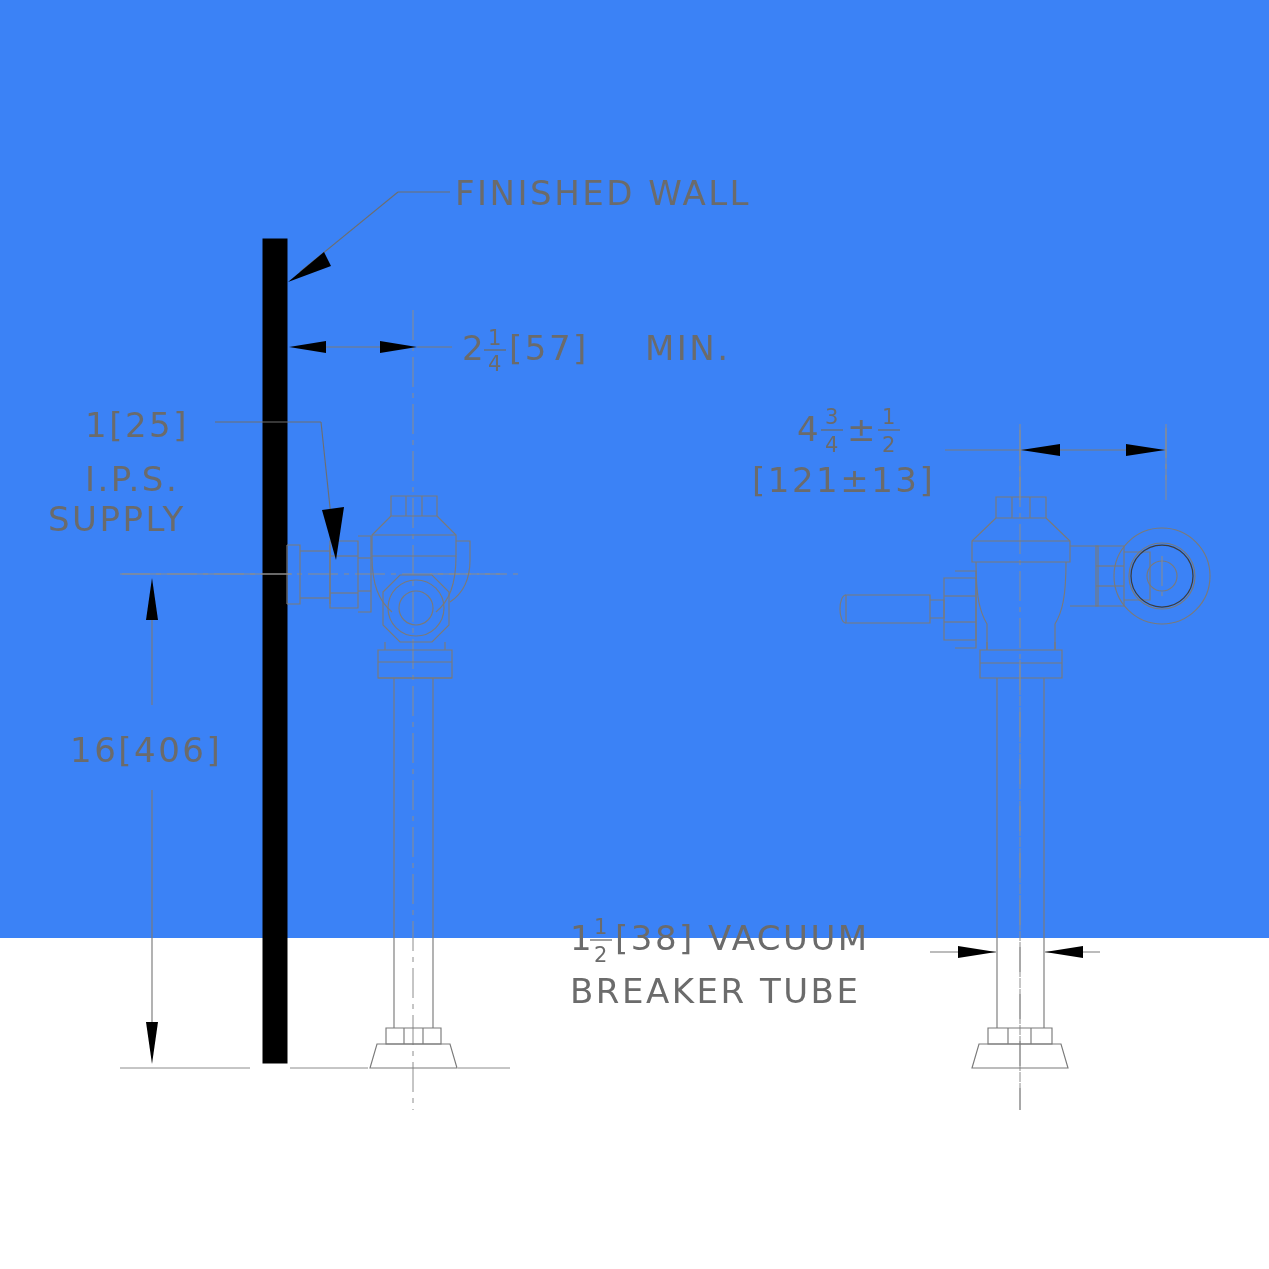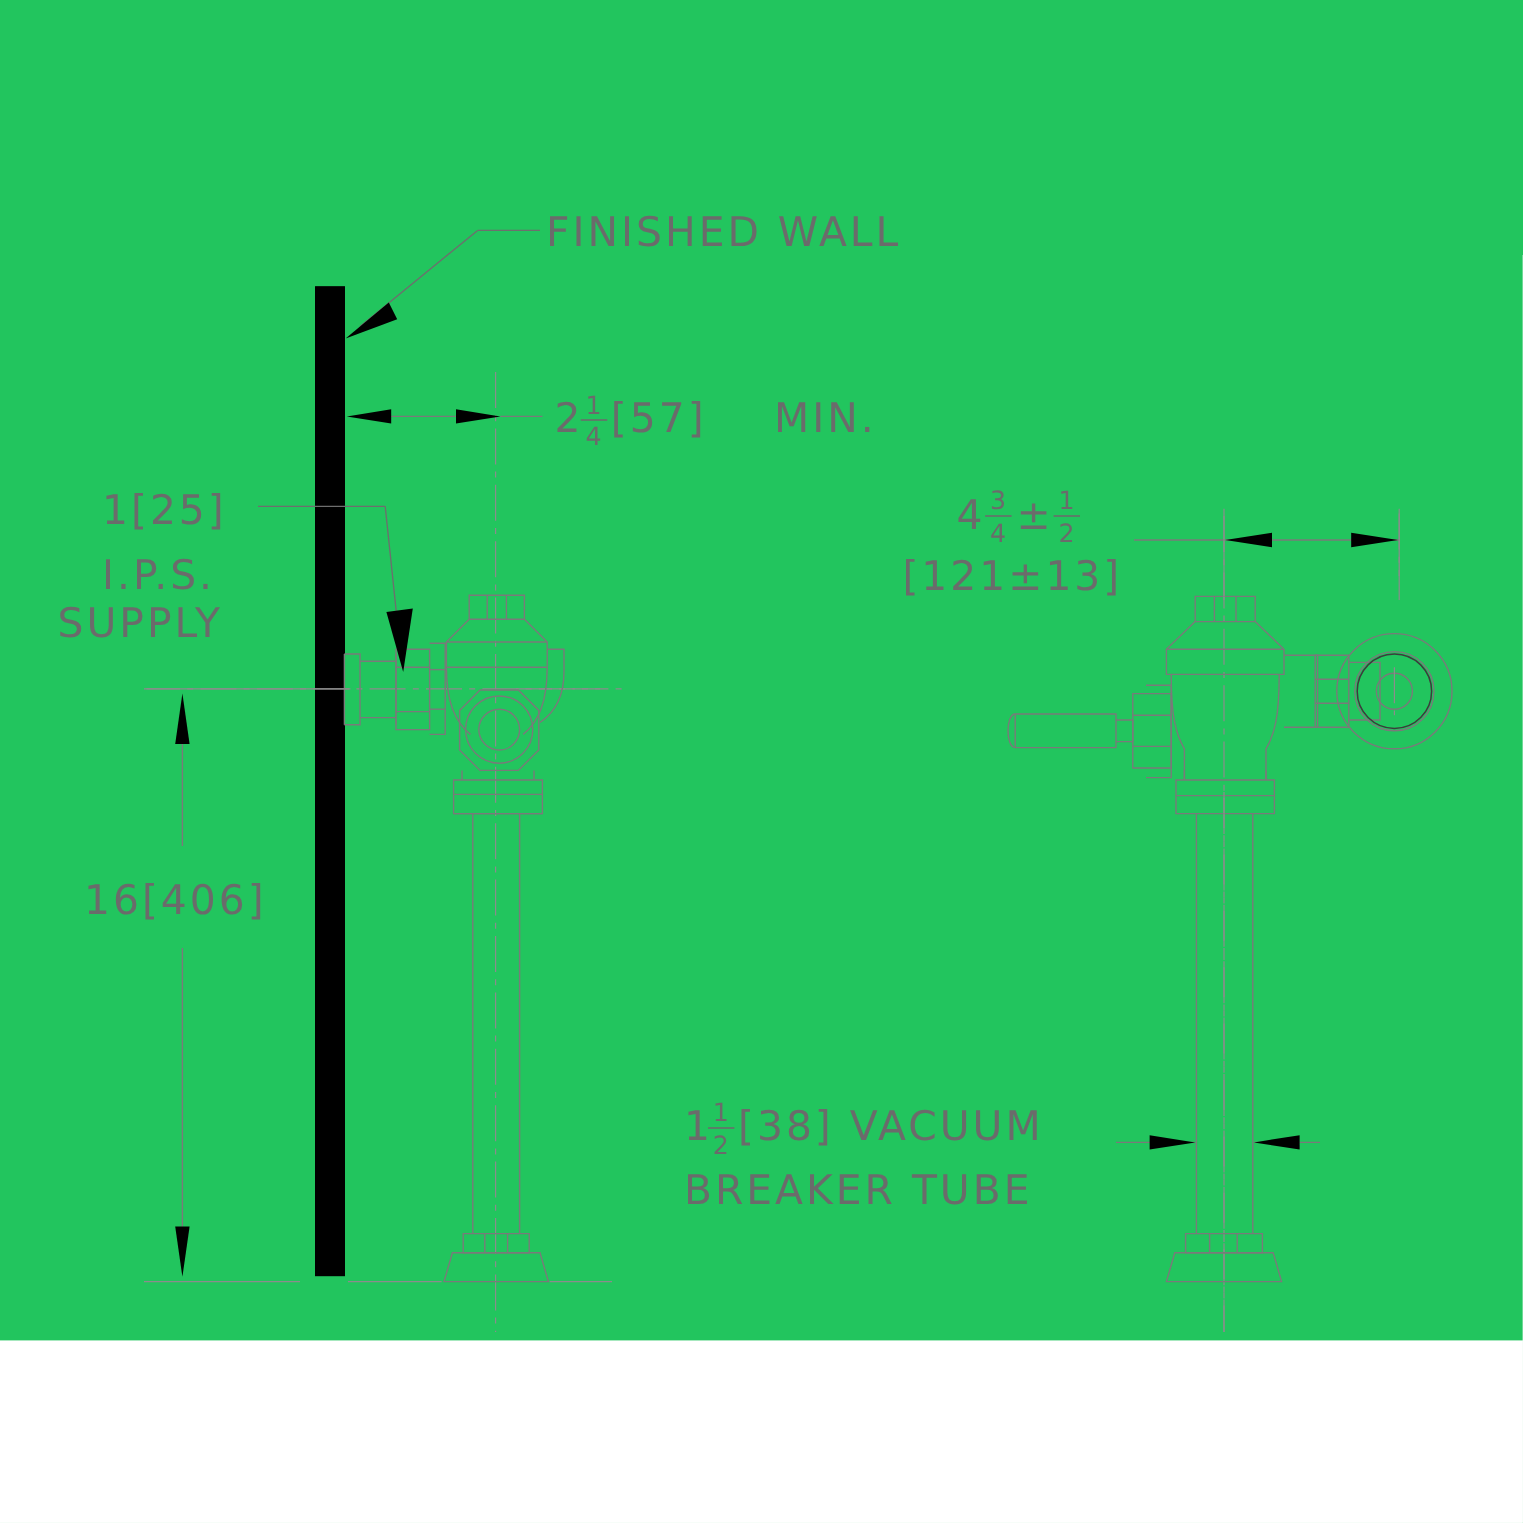--- a/index.html
+++ b/index.html
@@ -9,22 +9,22 @@
   }
   body {
     width: 1269px;
     height: 1269px;
     font-family: "Liberation Sans", sans-serif;
     overflow: hidden;
   }
   #drawing-root {
     position: relative;
     width: 1269px;
-    height: 1117px;
-    background: #22c55e;
+    height: 938px;
+    background: #3b82f6;
   }
   svg#cad {
     position: absolute;
     left: 0;
     top: 0;
     width: 1269px;
     height: 1269px;
     display: block;
   }
   

